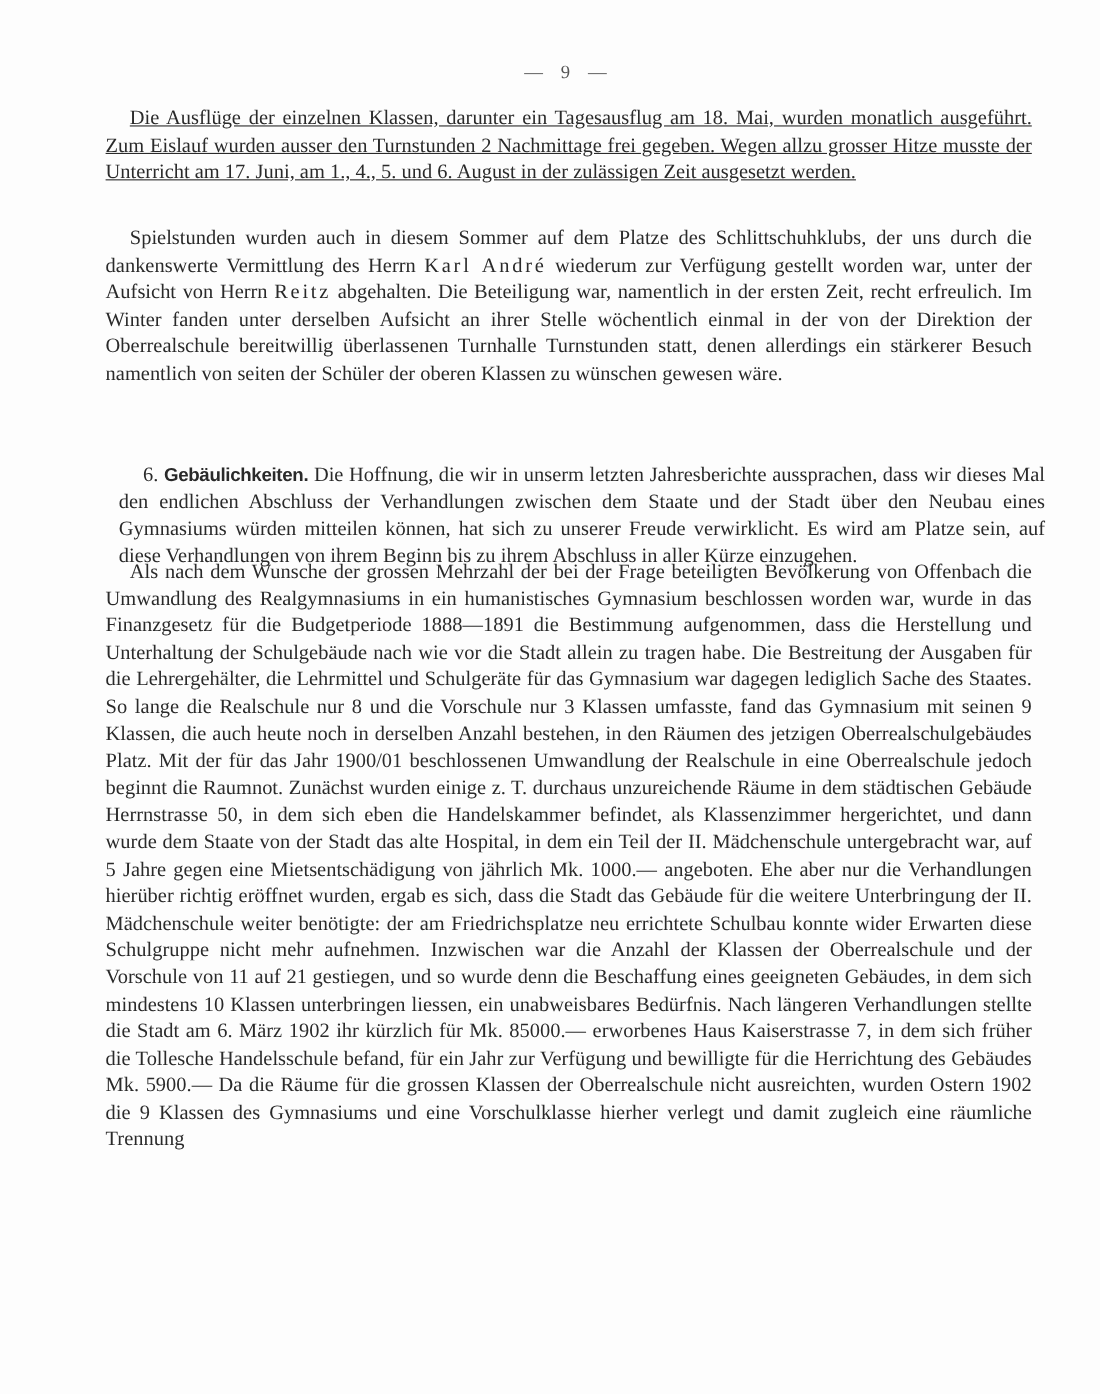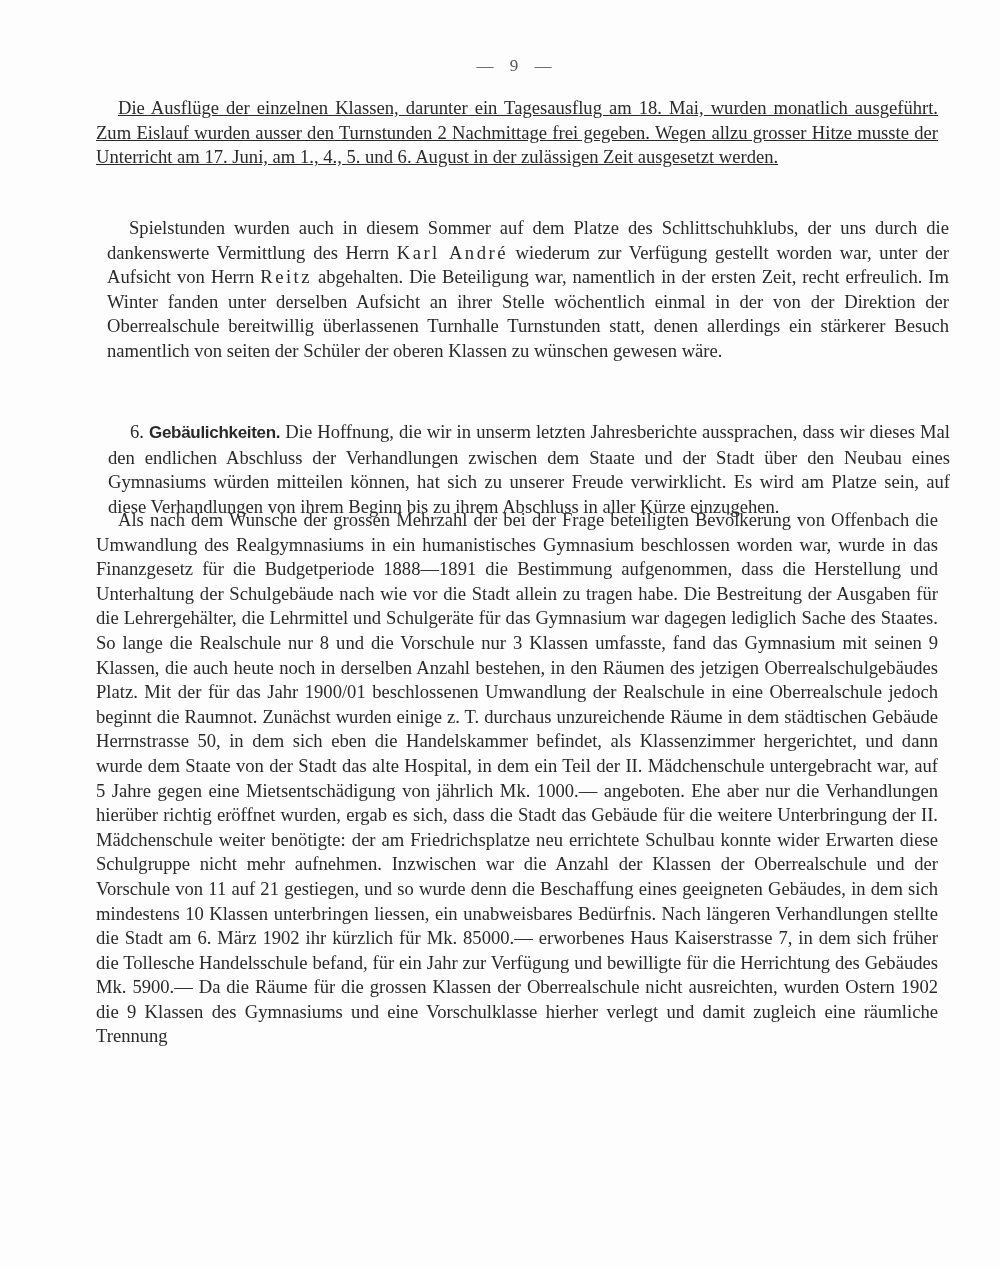--- a/index.html
+++ b/index.html
@@ -60,21 +60,21 @@
 <body>
 
 <div class="page">
 
   <div class="page-number">— 9 —</div>
 
   <p class="para" id="p1" style="margin:0">
     <span>Die Ausflüge der einzelnen Klassen, darunter ein Tagesausflug am 18. Mai, wurden monatlich ausgeführt. Zum Eislauf wurden ausser den Turnstunden 2 Nachmittage frei gegeben. Wegen allzu grosser Hitze musste der Unterricht am 17. Juni, am 1., 4., 5. und 6. August in der zulässigen Zeit ausgesetzt werden.</span>
   </p>
 
-  <p class="para" id="p2" style="margin:11px">
+  <p class="para" id="p2" style="margin:0">
     <span>Spielstunden wurden auch in diesem Sommer auf dem Platze des Schlittschuhklubs, der uns durch die dankenswerte Vermittlung des Herrn </span><span class="spaced">Karl André</span><span> wiederum zur Verfügung gestellt worden war, unter der Aufsicht von Herrn </span><span class="spaced">Reitz</span><span> abgehalten. Die Beteiligung war, namentlich in der ersten Zeit, recht erfreulich. Im Winter fanden unter derselben Aufsicht an ihrer Stelle wöchentlich einmal in der von der Direktion der Oberrealschule bereitwillig überlassenen Turnhalle Turnstunden statt, denen allerdings ein stärkerer Besuch namentlich von seiten der Schüler der oberen Klassen zu wünschen gewesen wäre.</span>
   </p>
 
   <p class="para" id="p3" style="margin:12px">
     <span>6.</span>
     <span class="heading">Gebäulichkeiten.</span><span> Die Hoffnung, die wir in unserm letzten Jahresberichte aussprachen, dass wir dieses Mal den endlichen Abschluss der Verhandlungen zwischen dem Staate und der Stadt über den Neubau eines Gymnasiums würden mitteilen können, hat sich zu unserer Freude verwirklicht. Es wird am Platze sein, auf diese Verhandlungen von ihrem Beginn bis zu ihrem Abschluss in aller Kürze einzugehen.</span>
   </p>
 
   <p class="para" id="p4" style="margin:0">
     <span>Als nach dem Wunsche der grossen Mehrzahl der bei der Frage beteiligten Bevölkerung von Offenbach die Umwandlung des Realgymnasiums in ein humanistisches Gymnasium beschlossen worden war, wurde in das Finanzgesetz für die Budgetperiode 1888—1891 die Bestimmung aufgenommen, dass die Herstellung und Unterhaltung der Schulgebäude nach wie vor die Stadt allein zu tragen habe. Die Bestreitung der Ausgaben für die Lehrergehälter, die Lehrmittel und Schulgeräte für das Gymnasium war dagegen lediglich Sache des Staates. So lange die Realschule nur 8 und die Vorschule nur 3 Klassen umfasste, fand das Gymnasium mit seinen 9 Klassen, die auch heute noch in derselben Anzahl bestehen, in den Räumen des jetzigen Oberrealschulgebäudes Platz. Mit der für das Jahr 1900/01 beschlossenen Umwandlung der Realschule in eine Oberrealschule jedoch beginnt die Raumnot. Zunächst wurden einige z. T. durchaus unzureichende Räume in dem städtischen Gebäude Herrnstrasse 50, in dem sich eben die Handelskammer befindet, als Klassenzimmer hergerichtet, und dann wurde dem Staate von der Stadt das alte Hospital, in dem ein Teil der II. Mädchenschule untergebracht war, auf 5 Jahre gegen eine Mietsentschädigung von jährlich Mk. 1000.— angeboten. Ehe aber nur die Verhandlungen hierüber richtig eröffnet wurden, ergab es sich, dass die Stadt das Gebäude für die weitere Unterbringung der II. Mädchenschule weiter benötigte: der am Friedrichsplatze neu errichtete Schulbau konnte wider Erwarten diese Schulgruppe nicht mehr aufnehmen. Inzwischen war die Anzahl der Klassen der Oberrealschule und der Vorschule von 11 auf 21 gestiegen, und so wurde denn die Beschaffung eines geeigneten Gebäudes, in dem sich mindestens 10 Klassen unterbringen liessen, ein unabweisbares Bedürfnis. Nach längeren Verhandlungen stellte die Stadt am 6. März 1902 ihr kürzlich für Mk. 85000.— erworbenes Haus Kaiserstrasse 7, in dem sich früher die Tollesche Handelsschule befand, für ein Jahr zur Verfügung und bewilligte für die Herrichtung des Gebäudes Mk. 5900.— Da die Räume für die grossen Klassen der Oberrealschule nicht ausreichten, wurden Ostern 1902 die 9 Klassen des Gymnasiums und eine Vorschulklasse hierher verlegt und damit zugleich eine räumliche Trennung</span>

